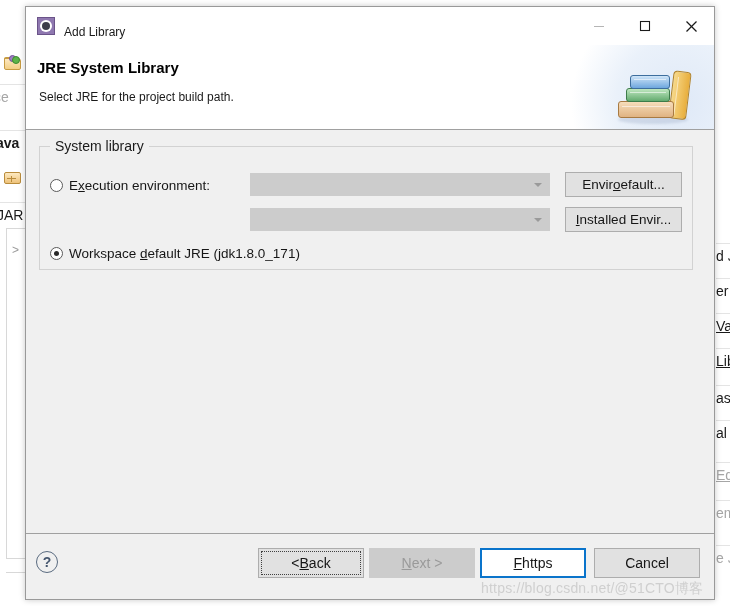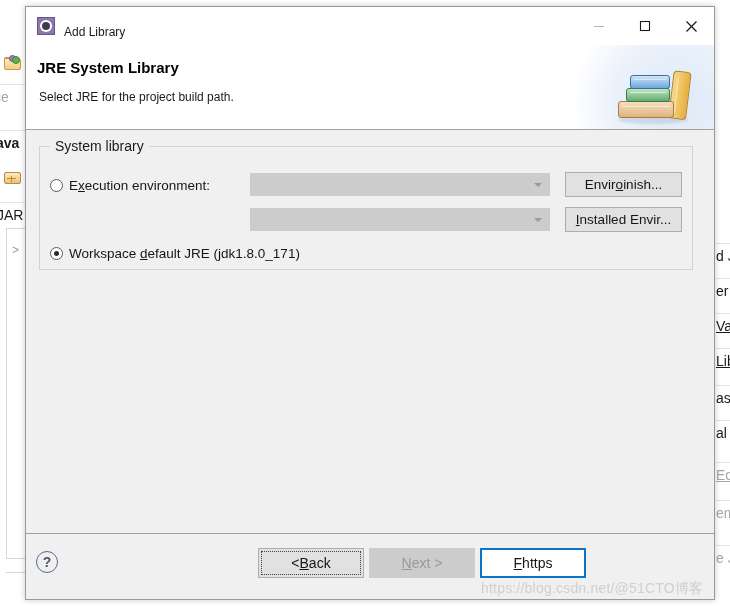--- a/index.html
+++ b/index.html
@@ -557,21 +557,21 @@
           <span>E</span><span class="mn">x</span><span>ecution environment:</span>
         </div>
       </div>
       <div class="combo" style="left:210px; top:26px; width:300px;">
         <span></span>
         <span class="arrow"></span>
       </div>
       <div class="sq-button" style="left:525px; top:25px; width:117px;">
         <span>Envir</span>
           <span class="mn">o</span>
-          <span>inish...</span>
+          <span>efault...</span>
       </div>
 
       <div class="combo" style="left:210px; top:61px; width:300px;">
         <span></span>
         <span class="arrow"></span>
       </div>
       <div class="sq-button" style="left:525px; top:60px; width:117px;">
         <span></span>
           <span class="mn">I</span>
           <span>nstalled Envir...</span>
@@ -602,16 +602,19 @@
         <span class="mn">N</span>
         <span>ext &gt;</span>
     </div>
 
     <div class="wiz-btn default" style="left:454px;">
       <span></span>
         <span class="mn">F</span>
         <span>https</span>
     </div>
 
+    <div class="wiz-btn" style="left:568px;">
+      <span>Cancel</span>
+    </div>
   </div>
 </div>
 
 <div id="watermark">https://blog.csdn.net/@51CTO博客</div>
 
 </body></html>

